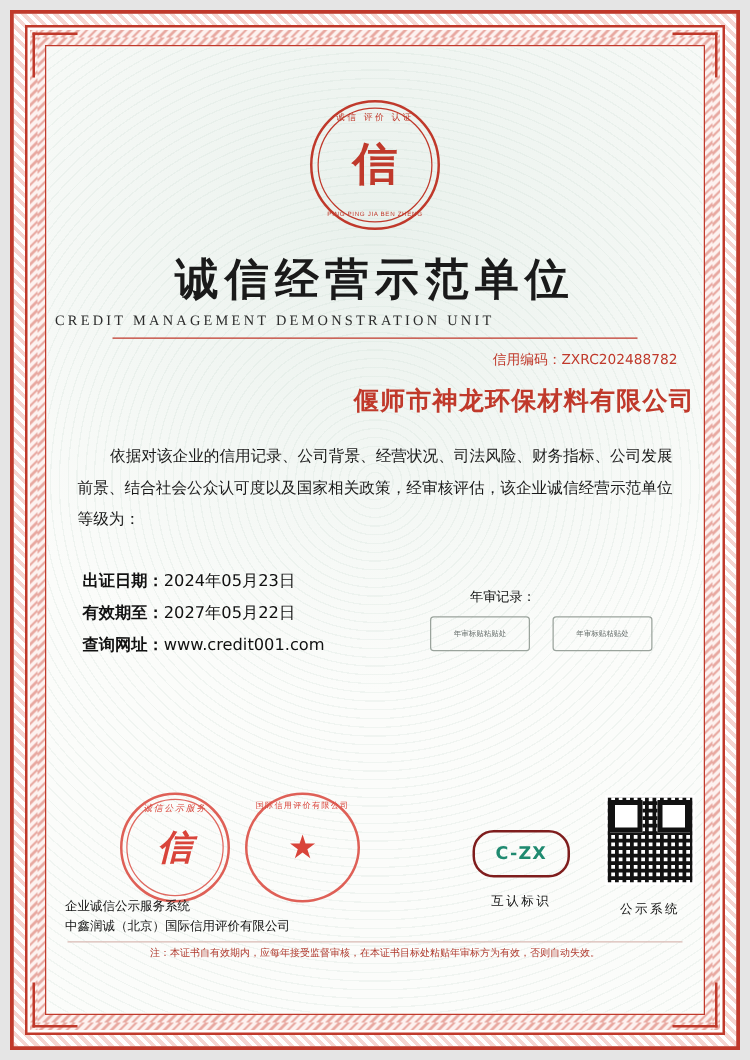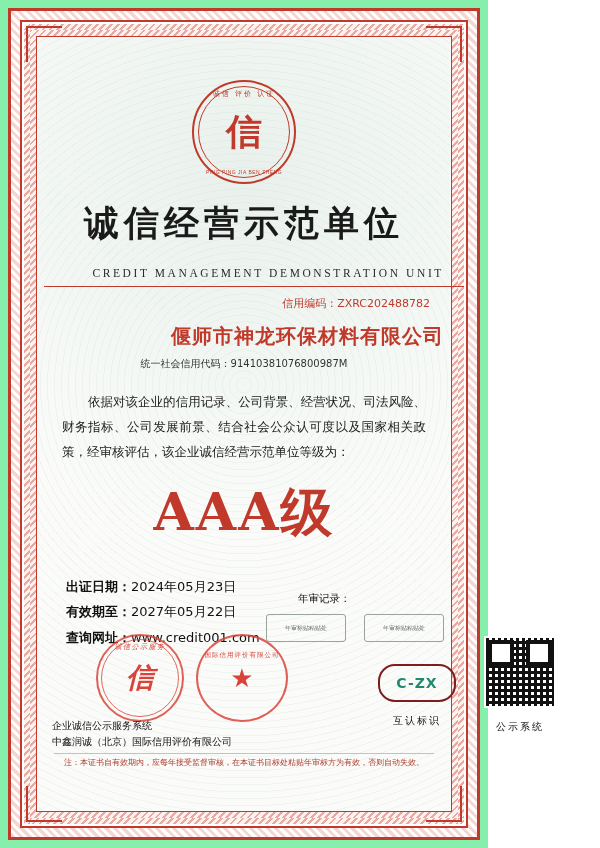--- a/index.html
+++ b/index.html
@@ -8,23 +8,23 @@
     background: #ffffff;
   }
   body {
     width: 600px;
     height: 848px;
     font-family: "Liberation Sans", sans-serif;
     overflow: hidden;
   }
   .cert {
     position: relative;
-    width: 488px;
+    width: 600px;
     height: 848px;
-    background: #86efac;
+    background: #e5e5e5;
     box-sizing: border-box;
     padding: 8px;
   }
   
   .frame-outer {
     position: absolute;
     left: 8px; top: 8px; right: 8px; bottom: 8px;
     border: 3px solid #c0392b;
     background:
       repeating-linear-gradient(45deg, #f6d6d2 0px, #f6d6d2 3px, #ffffff 3px, #ffffff 6px);
@@ -136,22 +136,22 @@
   .title-cn {
     margin-top: 16px;
     text-align: center;
     font-size: 35px;
     font-weight: bold;
     color: #1a1a1a;
     letter-spacing: 5px;
     font-family: "DejaVu Sans", sans-serif;
   }
   .title-en {
-    margin-top: 20px;
-    text-align: right;
+    margin-top: 4px;
+    text-align: left;
     font-size: 11.5px;
     color: #2b2b2b;
     letter-spacing: 2.6px;
     font-family: "Liberation Serif", serif;
   }
   .title-rule {
     margin: 7px auto 0 auto;
     width: 420px;
     height: 1px;
     background: #c0392b;
@@ -324,21 +324,20 @@
     font-size: 26px;
   }
   .seal-oval .ovtxt {
     position: absolute;
     top: 6px; left: 0; width: 100%;
     text-align: center;
     font-size: 6.5px;
     color: #d9443a;
     letter-spacing: 1px;
     font-family: "DejaVu Sans", sans-serif;
-    margin-top: 11px;
   }
   .seal-caption {
     position: absolute;
     left: 8px;
     bottom: 20px;
     width: 276px;
     text-align: left;
     font-size: 10px;
     color: #111;
     line-height: 1.6;
@@ -445,25 +444,23 @@
       </div>
     </div>
 
     <div class="title-cn">诚信经营示范单位</div>
     <div class="title-en">CREDIT MANAGEMENT DEMONSTRATION UNIT</div>
     <div class="title-rule"></div>
 
     <div class="credit-code">信用编码：ZXRC202488782</div>
 
     <div class="company">偃师市神龙环保材料有限公司</div>
-    <div class="uscc">统一社会信用代码：91410381076800987M</div>
 
     <div class="body-text">依据对该企业的信用记录、公司背景、经营状况、司法风险、财务指标、公司发展前景、结合社会公众认可度以及国家相关政策，经审核评估，该企业诚信经营示范单位等级为：</div>
 
-    <div class="grade">AAA级</div>
 
     <div class="info-block">
       <div class="info-left">
         <div class="info-row">
           <span class="info-label">出证日期：</span><span>2024年05月23日</span>
         </div>
         <div class="info-row">
           <span class="info-label">有效期至：</span><span>2027年05月22日</span>
         </div>
         <div class="info-row">

